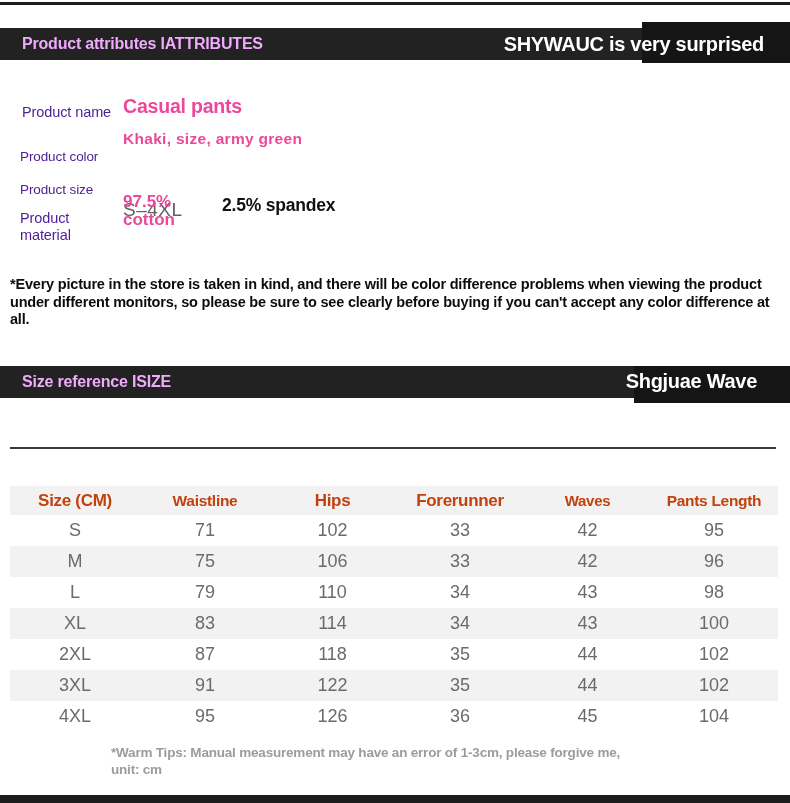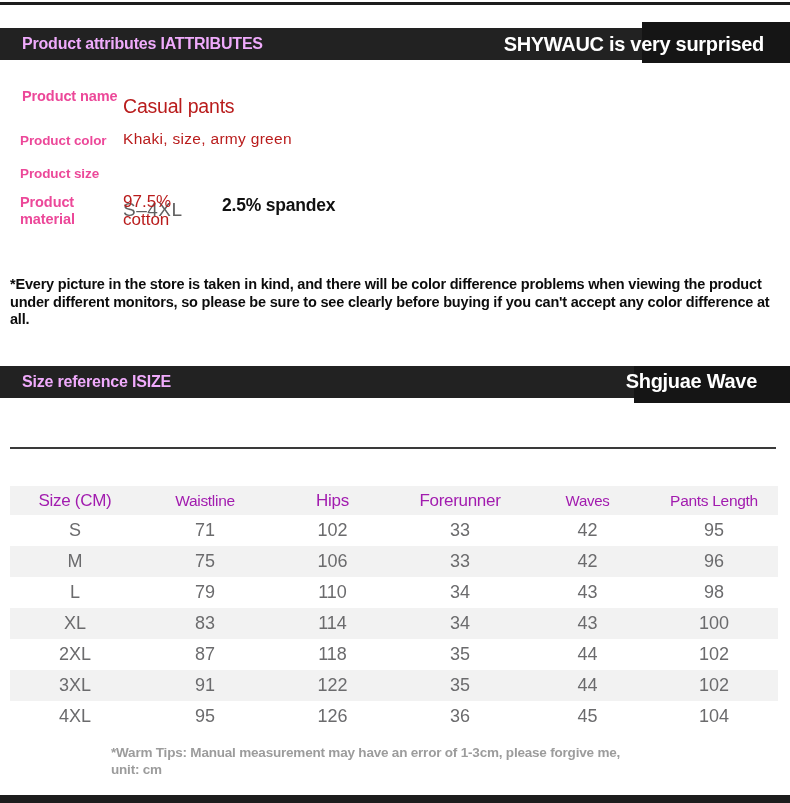--- a/index.html
+++ b/index.html
@@ -14,43 +14,43 @@
   .header-bar .left-title{position:absolute;left:22px;top:0;line-height:32px;color:#f0abfc;
         font-weight:bold;font-size:16px;letter-spacing:-0.2px;white-space:nowrap;}
   .overlay-box{position:absolute;background:#151515;}
   .ov1{right:0;top:-6px;width:148px;height:41px;}
   .ov2{right:0;top:0;width:156px;height:37px;}
   .header-bar .right-title{position:absolute;color:#ffffff;font-weight:bold;font-size:20px;
         letter-spacing:-0.3px;white-space:nowrap;}
   .rt1{right:26px;top:5px;}
   .rt2{right:33px;top:4px;}
 
-  .attr-label{position:absolute;left:20px;width:96px;font-weight:bold;font-size:14.5px;
-        line-height:16.5px;letter-spacing:-0.1px;color:#ec4899;}
+  .attr-label{position:absolute;left:20px;width:96px;font-weight:normal;font-size:14.5px;
+        line-height:16.5px;letter-spacing:-0.1px;color:#4c1d95;margin-top:16px;}
   .attr-label.sm{font-size:13.5px;}
-  .attr-value{position:absolute;left:123px;font-weight:normal;color:#b91c1c;white-space:nowrap;}
+  .attr-value{position:absolute;left:123px;font-weight:bold;color:#ec4899;white-space:nowrap;}
   .v-name{top:95px;font-size:19.5px;letter-spacing:-0.2px;}
   .l-name{top:88px;left:22px;}
   .l-color{top:133px;}
   .v-color{top:130px;font-size:15.5px;letter-spacing:0.3px;}
   .l-size{top:166px;}
   .v-size{top:164px;font-size:19px;font-weight:400;color:#616161;letter-spacing:0.5px;margin-top:35px;}
   .l-material{top:194px;}
   .v-material{top:193px;width:62px;font-size:17px;line-height:17.5px;white-space:normal;}
   .v-material2{position:absolute;left:222px;top:195px;font-weight:bold;font-size:17.5px;
         letter-spacing:-0.2px;white-space:nowrap;}
 
   .disclaimer{position:absolute;left:10px;top:276px;width:775px;font-weight:bold;
         font-size:14.5px;line-height:17.6px;letter-spacing:-0.2px;color:#0c0c0c;}
 
   .divider{position:absolute;top:447px;left:10px;width:766px;height:2px;background:#3a3a3a;}
 
   .size-table{position:absolute;top:486px;left:10px;width:768px;border-collapse:collapse;
         table-layout:fixed;text-align:center;}
-  .size-table th{height:29px;background:#f2f2f2;color:#a21caf;font-weight:normal;
+  .size-table th{height:29px;background:#f2f2f2;color:#c2410c;font-weight:bold;
         letter-spacing:-0.3px;padding:0;}
   .size-table td{height:31px;padding:0;color:#6b6b6d;font-size:18px;font-weight:400;}
   .size-table tbody tr:nth-child(even){background:#f2f2f2;}
   .c0{width:130px;} .c1{width:130px;} .c2{width:125px;} .c3{width:130px;}
   .c4{width:125px;} .c5{width:128px;}
   .h-lg{font-size:17px;} .h-md{font-size:15.5px;} .h-sm{font-size:15px;}
 
   .note{position:absolute;left:111px;top:744px;width:580px;font-weight:bold;
         font-size:13.5px;line-height:17px;letter-spacing:-0.2px;color:#9c9c9c;
         white-space:pre-line;}

